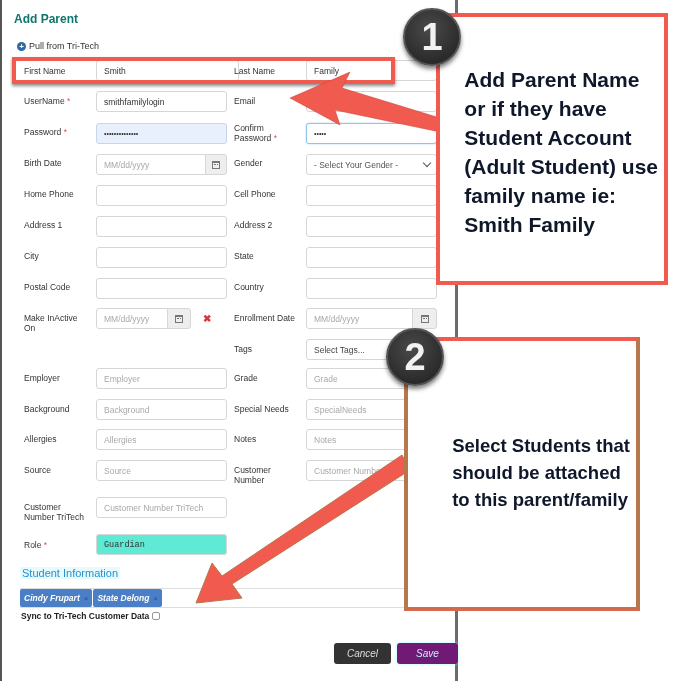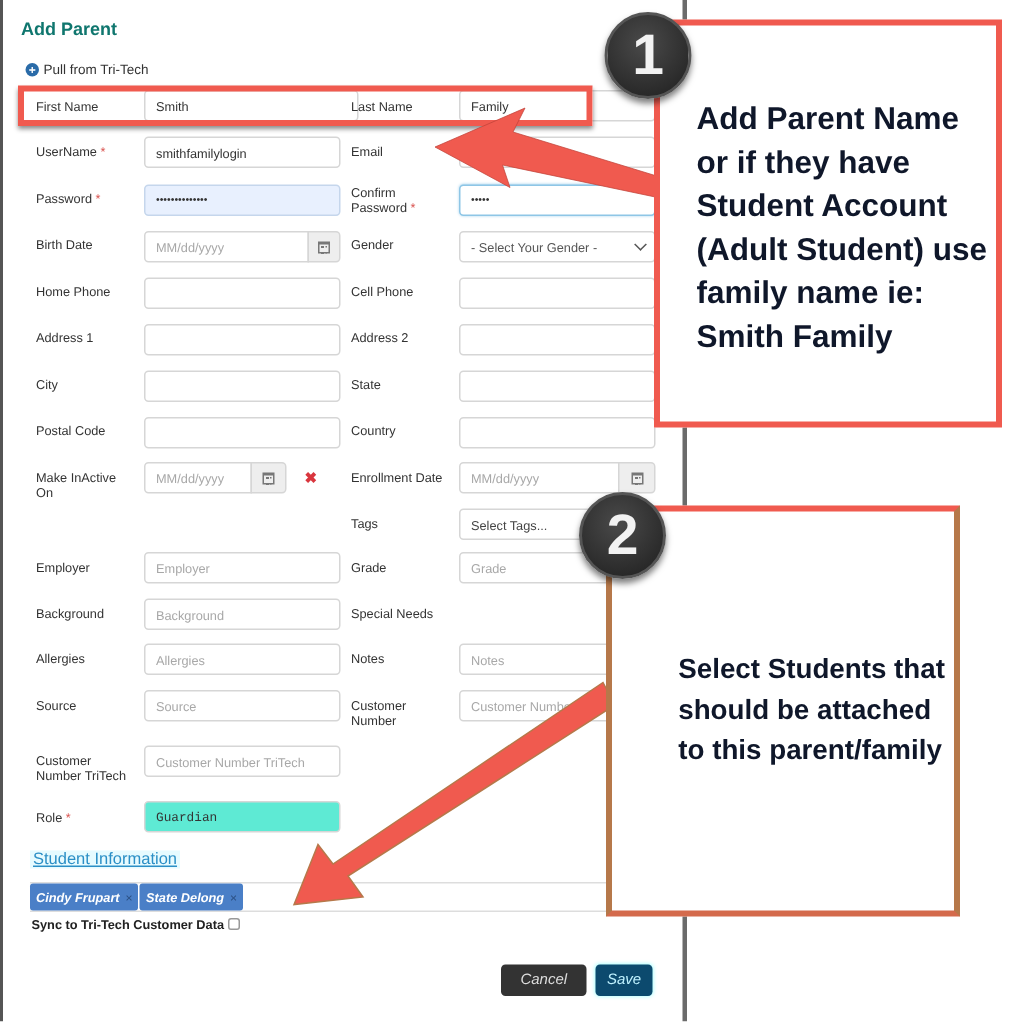--- a/index.html
+++ b/index.html
@@ -20,30 +20,30 @@
   .inp.pw { background: #e8f0fe; border-color: #c5d6ec; letter-spacing: 0; }
   .inp.focus { border-color: #8ec6e6; box-shadow: 0 0 2px #a8d4ee; }
   .inp.ro { background: #5eead4; font-family: Liberation Mono, monospace; }
   .addon { position: absolute; height: 21px; width: 22px; border: 1px solid #d6d6d6; border-radius: 0 3px 3px 0; background: #eeeeee;
            display: flex; align-items: center; justify-content: center; }
   .cal { width: 8px; height: 8px; border: 1px solid #777; border-top-width: 2px; position: relative; }
   .cal::after { content: ""; position: absolute; left: 1px; top: 1px; width: 4px; height: 3px; border-top: 1px dotted #777; border-bottom: 1px dotted #777; }
   .chev { position: absolute; right: 6px; top: 5px; width: 6px; height: 6px; border-right: 1px solid #555; border-bottom: 1px solid #555; transform: rotate(45deg); }
   .clear-x { position: absolute; left: 201px; top: 313px; color: #d9363e; font-size: 10px; font-weight: bold; }
 
-  .section-title { position: absolute; left: 18px; top: 567px; font-size: 11px; color: #2b8fc6; background: #e6fbff; padding: 0 2px; text-decoration: underline; }
+  .section-title { position: absolute; left: 18px; top: 567px; font-size: 11px; color: #2b8fc6; background: #e6fbff; padding: 0 2px; }
   .tag-box { position: absolute; left: 18px; top: 588px; width: 420px; height: 20px; border-top: 1px solid #ddd; border-bottom: 1px solid #ddd; display: flex; }
   .chip { height: 18px; background: #4a7fc7; color: #fff; font-size: 8.5px; font-style: italic; font-weight: bold; display: flex; align-items: center; padding: 0 4px; margin-right: 1px; border-radius: 2px; }
   .chip .x { color: #2a4e80; font-style: normal; font-weight: normal; margin-left: 4px; font-size: 8px; }
   .sync { position: absolute; left: 19px; top: 611px; font-size: 8.5px; font-weight: bold; color: #222; display: flex; align-items: center; gap: 3px; }
   .sync .cb { width: 8px; height: 8px; border: 1px solid #999; border-radius: 2px; background: #fff; }
 
   .btn { position: absolute; top: 643px; height: 21px; border-radius: 3px; font-size: 10px; font-style: italic; display: flex; align-items: center; justify-content: center; }
   .btn-cancel { left: 332px; width: 57px; background: #333; color: #ddd; }
-  .btn-save { left: 395px; width: 38px; background: #0c4a6e; color: #bff2ff; box-shadow: 0 0 3px #9ff; }
+  .btn-save { left: 395px; width: 61px; background: #701a75; color: #bff2ff; box-shadow: 0 0 3px #9ff; }
 
   .hl-box { position: absolute; left: 12px; top: 57px; width: 383px; height: 27px; border: 4px solid #f05a4f; box-shadow: 0 2px 3px rgba(0,0,0,.45); }
 
   .callout { position: absolute; background: #fff; }
   .callout1 { left: 436px; top: 13px; width: 232px; height: 272px; border: 4px solid #f05a4f; }
   .callout2 { left: 404px; top: 337px; width: 236px; height: 274px; border: 4px solid #b6784a; border-top-color: #f05a4f; border-bottom-color: #d46a4c; }
   .callout-text { position: absolute; text-align: left; color: #0f172a; font-family: "Liberation Sans", sans-serif; font-weight: bold; }
   .callout1 .callout-text { right: 6px; top: 48px; font-size: 21px; line-height: 29px; }
   .callout2 .callout-text { right: 6px; top: 91px; font-size: 18.5px; line-height: 27px; }
 
@@ -127,20 +127,21 @@
   <div class="inp" style="left:304px;top:339px;width:131px;color:#444">Select Tags...</div>
 
   <div class="lbl" style="left:22px;top:373px">Employer</div>
   <div class="inp ph" style="left:94px;top:368px;width:131px">Employer</div>
   <div class="lbl" style="left:232px;top:373px">Grade</div>
   <div class="inp ph" style="left:304px;top:368px;width:131px">Grade</div>
 
   <div class="lbl" style="left:22px;top:404px">Background</div>
   <div class="inp ph" style="left:94px;top:399px;width:131px">Background</div>
   <div class="lbl" style="left:232px;top:404px">Special Needs</div>
+  <div class="inp ph" style="left:304px;top:399px;width:131px">SpecialNeeds</div>
 
   <div class="lbl" style="left:22px;top:434px">Allergies</div>
   <div class="inp ph" style="left:94px;top:429px;width:131px">Allergies</div>
   <div class="lbl" style="left:232px;top:434px">Notes</div>
   <div class="inp ph" style="left:304px;top:429px;width:131px">Notes</div>
 
   <div class="lbl" style="left:22px;top:465px">Source</div>
   <div class="inp ph" style="left:94px;top:460px;width:131px">Source</div>
   <div class="lbl" style="left:232px;top:465px"><span>Customer</span><br><span>Number</span></div>
   <div class="inp ph" style="left:304px;top:460px;width:131px">Customer Number</div>

